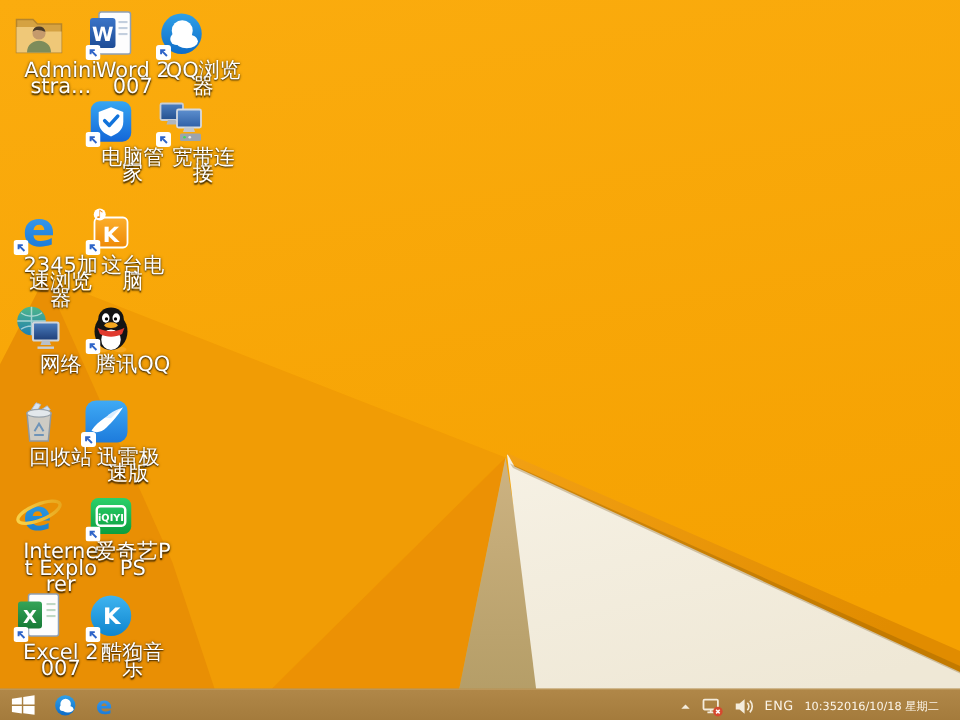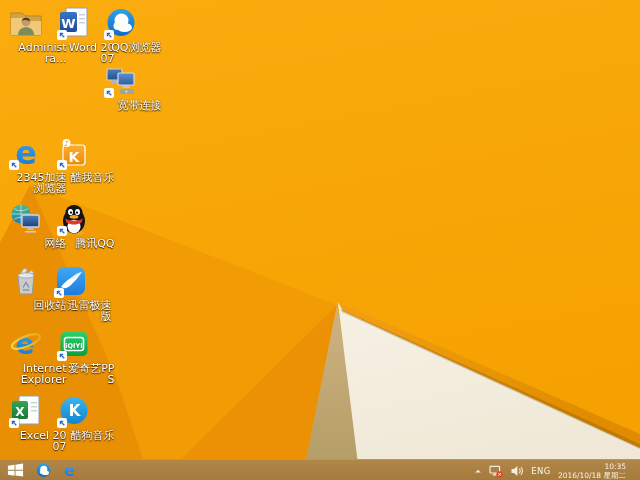--- a/index.html
+++ b/index.html
@@ -16,22 +16,22 @@
     position:absolute;width:46px;display:flex;flex-direction:column;align-items:center;
     cursor:default;
   }
   .glyph{position:relative;width:34px;height:34px;flex:0 0 auto;}
   .glyph svg{position:absolute;left:0;top:0;width:100%;height:100%;}
   .shortcut{
     position:absolute;left:0px;bottom:0px;width:10px;height:10px;
   }
   .shortcut svg{display:block;width:10px;height:10px;}
   .label{
-    margin-top:2px;width:52px;text-align:right;
-    font-size:11px;line-height:11px;color:#fff;
+    margin-top:2px;width:52px;text-align:center;
+    font-size:14px;line-height:11px;color:#fff;
     text-shadow:0 1px 1px rgba(0,0,0,.75),0 0 2px rgba(0,0,0,.55);
     word-break:break-all;
     margin-left:29px;
   }
   
   #taskbar{
     position:absolute;left:0;bottom:0;width:640px;height:21px;
     background:linear-gradient(#B08748,#A47B3C);
     border-top:1px solid rgba(255,230,180,.25);
     display:flex;align-items:center;
@@ -44,21 +44,21 @@
   #start-button svg{width:17px;height:14px;display:block;}
   .tb-icon{width:26px;}
   .tb-icon .tbglyph{position:relative;width:17px;height:17px;}
   .tb-icon .tbglyph svg{position:absolute;left:0;top:0;width:100%;height:100%;}
   #tray{
     position:absolute;right:0;top:0;height:21px;display:flex;align-items:center;
     gap:7px;padding-right:14px;
   }
   .tray-ic{display:flex;align-items:center;justify-content:center;cursor:pointer;}
   #lang{font-size:8.5px;color:#FBF4E8;letter-spacing:.4px;cursor:pointer;}
-  #clock{display:flex;flex-direction:column;align-items:flex-end;justify-content:center;
+  #clock{display:flex;flex-direction:row;align-items:flex-end;justify-content:center;
     cursor:pointer;min-width:66px;}
   #clock .t{font-size:7.5px;line-height:9px;color:#FBF4E8;}
   #clock .d{font-size:7.5px;line-height:9px;color:#FBF4E8;}
 </style>
 </head>
 <body>
 
 <div id="screen">
 
   <svg id="wallpaper" viewBox="0 0 640 480" preserveAspectRatio="none">
@@ -144,20 +144,42 @@
 </svg>
           <span class="shortcut">
             <svg viewBox="0 0 10 10">
  <rect x="0" y="0" width="10" height="10" rx="2" fill="#fff"></rect>
  <path d="M7.3 7.3 L3.4 3.4 M3.4 6.2 V3.4 H6.2" stroke="#2E64C8" stroke-width="1.3" fill="none"></path>
 </svg>
           </span>
         </div>
         <div class="label">QQ浏览器</div>
       </div>
+      <div class="icon" style="left: 51px; top: 64px;">
+        <div class="glyph">
+          <svg viewBox="0 0 34 34">
+ <defs>
+              <linearGradient id="gp" x1="0" y1="0" x2="0" y2="1">
+  <stop offset="0" stop-color="#36A6F2"></stop>
+                <stop offset="1" stop-color="#1366D8"></stop>
+              </linearGradient>
+            </defs>
+ <rect x="3.5" y="3.5" width="27" height="27" rx="6" fill="url(#gp)"></rect>
+ <path d="M17 7.5 l8.2 3.1 v6.6 c0 5.2-3.6 8-8.2 9.8 c-4.6-1.8-8.2-4.6-8.2-9.8 v-6.6 Z" fill="#fff"></path>
+ <path d="M12.8 16.5 l3.1 3.1 l5.6-6.2" stroke="#1173DB" stroke-width="2.4" fill="none" stroke-linecap="round" stroke-linejoin="round"></path>
+</svg>
+          <span class="shortcut">
+            <svg viewBox="0 0 10 10">
+ <rect x="0" y="0" width="10" height="10" rx="2" fill="#fff"></rect>
+ <path d="M7.3 7.3 L3.4 3.4 M3.4 6.2 V3.4 H6.2" stroke="#2E64C8" stroke-width="1.3" fill="none"></path>
+</svg>
+          </span>
+        </div>
+        <div class="label">电脑管家</div>
+      </div>
       <div class="icon" style="left: 98px; top: 64px;">
         <div class="glyph">
           <svg viewBox="0 0 34 34">
  <defs>
   <linearGradient id="gb1" x1="0" y1="0" x2="0" y2="1">
                 <stop offset="0" stop-color="#4C7FC0"></stop>
                 <stop offset="1" stop-color="#24508F"></stop>
               </linearGradient>
   <linearGradient id="gb2" x1="0" y1="0" x2="0" y2="1">
                 <stop offset="0" stop-color="#5E90CF"></stop>
@@ -215,21 +237,21 @@
  <text x="9.5" y="9.6" font-size="7.5" fill="#F08A10" text-anchor="middle" font-family="DejaVu Sans, sans-serif">♪</text>
  <text x="17" y="25.5" font-size="14" font-weight="bold" fill="#fff" text-anchor="middle" font-family="DejaVu Sans, sans-serif">K</text>
 </svg>
           <span class="shortcut">
             <svg viewBox="0 0 10 10">
  <rect x="0" y="0" width="10" height="10" rx="2" fill="#fff"></rect>
  <path d="M7.3 7.3 L3.4 3.4 M3.4 6.2 V3.4 H6.2" stroke="#2E64C8" stroke-width="1.3" fill="none"></path>
 </svg>
           </span>
         </div>
-        <div class="label">酷我音乐</div>
+        <div class="label">这台电脑</div>
       </div>
       <div class="icon" style="left: 3px; top: 202px;">
         <div class="glyph">
           <svg viewBox="0 0 34 34">
  <defs>
   <linearGradient id="gn" x1="0" y1="0" x2="0" y2="1">
                 <stop offset="0" stop-color="#4FB78A"></stop>
                 <stop offset="1" stop-color="#1F7FB0"></stop>
               </linearGradient>
   <linearGradient id="gc2" x1="0" y1="0" x2="0" y2="1">

